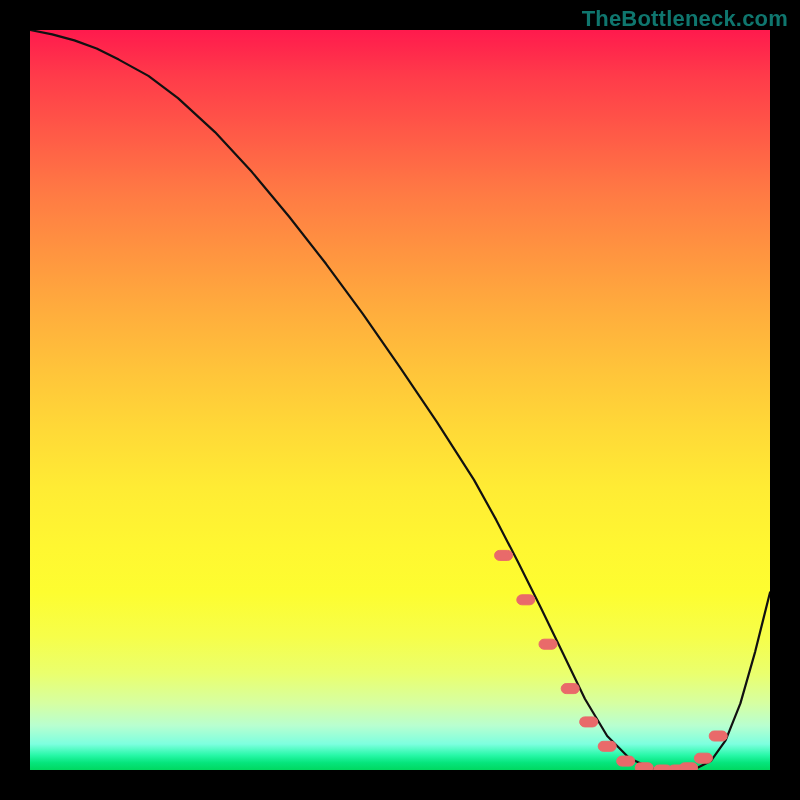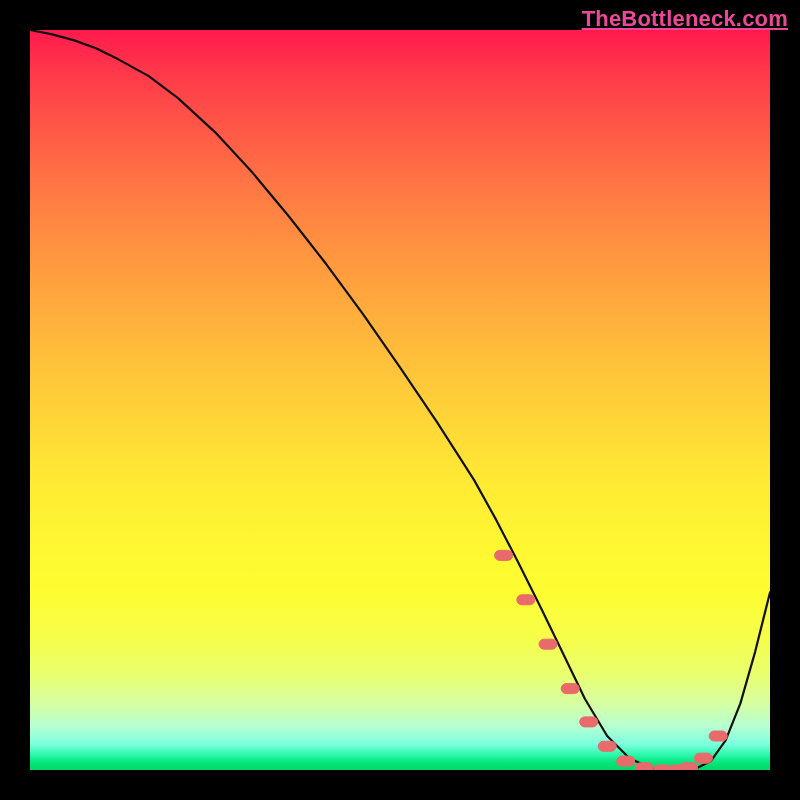--- a/index.html
+++ b/index.html
@@ -10,23 +10,22 @@
     height: 800px;
     background: #000;
   }
   .watermark {
     position: absolute;
     top: 6px;
     right: 12px;
     font-family: Arial, Helvetica, sans-serif;
     font-size: 22px;
     font-weight: 600;
-    color: #ec4899;
+    color: #0f766e;
     letter-spacing: 0.2px;
-    text-decoration: underline;
   }
   .plot {
     position: absolute;
     left: 30px;
     top: 30px;
     width: 740px;
     height: 740px;
   }
   .gradient {
     position: absolute;

